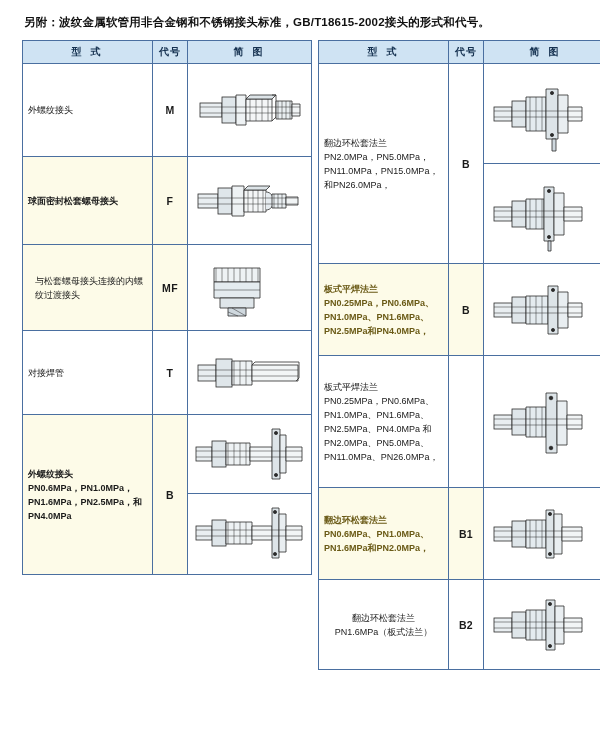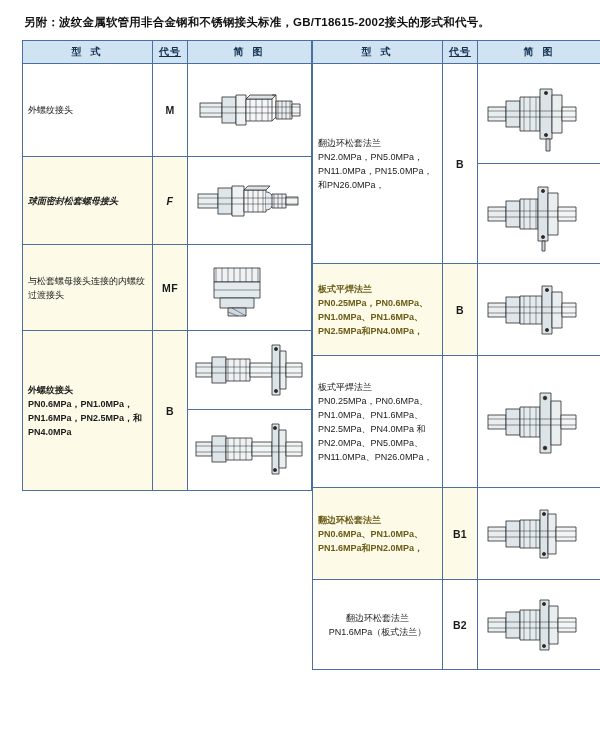--- a/index.html
+++ b/index.html
@@ -26,41 +26,42 @@
     font-weight: bold;
     letter-spacing: 0.2px;
     line-height: 16px;
     color: #111;
     margin: 0 0 10px 2px;
     white-space: nowrap;
   }
   .tables {
     display: flex;
     align-items: flex-start;
+    gap: 6px;
   }
   table.spec {
     border-collapse: collapse;
     table-layout: fixed;
     font-size: 9px;
   }
   table.spec td, table.spec th {
     border: 1px solid #4a6fa0;
     padding: 0;
     vertical-align: middle;
     text-align: center;
   }
   thead th {
     background: #cfe3f3;
     height: 22px;
     font-size: 10px;
     font-weight: bold;
     color: #14304f;
     letter-spacing: 3px;
   }
-  thead th.tight { letter-spacing: 1px; text-decoration: underline; }
+  thead th.tight { letter-spacing: 1px; }
   .cell-text {
     padding: 4px 5px;
     line-height: 14px;
     text-align: left;
     font-size: 9px;
   }
   .cell-text.center { text-align: center; }
   .code {
     font-size: 10.5px;
     font-weight: bold;
@@ -128,21 +129,21 @@
                   <path d="M98 23 h8 v12 h-8 z" fill="#f1f4f5"></path>
                   <path d="M6 26 h100 M6 32 h100" stroke-width="0.5"></path>
                   <path d="M56 18 v22 M62 18 v22 M68 18 v22 M74 18 v22" stroke-width="0.5"></path>
                   <path d="M84 20 v18 M88 20 v18 M92 20 v18 M96 20 v18" stroke-width="0.5"></path>
                 </g>
               </svg>
             </div>
           </td>
         </tr>
 
-        <tr style="height:88px;font-style:italic;">
+        <tr style="height:88px;">
           <td class="yellow">
             <div class="cell-text" style="font-weight:bold;">球面密封松套螺母接头</div>
           </td>
           <td class="yellow code">F</td>
           <td class="white">
             <div class="fig">
               <svg width="112" height="62" viewBox="0 0 112 62">
                 <g fill="none" stroke="#2b2b2b" stroke-width="0.8">
                   <rect x="4" y="24" width="20" height="14" fill="#e9eef1"></rect>
                   <rect x="24" y="18" width="14" height="26" fill="#dfe6ea"></rect>
@@ -157,40 +158,61 @@
                   <path d="M80 24 v14 M84 24 v14 M88 24 v14" stroke-width="0.5"></path>
                 </g>
               </svg>
             </div>
           </td>
         </tr>
 
 
         <tr style="height:86px;">
           <td class="yellow">
-            <div class="cell-text" style="white-space:pre-line;">与松套螺母接头连接的内螺纹过渡接头</div>
+            <div class="cell-text" style="white-space:pre-line;margin-left:7px;">与松套螺母接头连接的内螺纹过渡接头</div>
           </td>
           <td class="yellow code">MF</td>
           <td class="white">
             <div class="fig">
               <svg width="112" height="64" viewBox="0 0 112 64">
                 <g fill="none" stroke="#2b2b2b" stroke-width="0.8">
                   <path d="M20 12 h46 v14 h-46 z" fill="#eef2f4"></path>
                   <path d="M20 26 h46 v16 h-46 z" fill="#e4ebef"></path>
                   <path d="M26 42 h34 v10 h-34 z" fill="#dfe6ea"></path>
                   <path d="M34 52 h18 v8 h-18 z" fill="#cfd8de"></path>
                   <path d="M22 12 v14 M28 12 v14 M34 12 v14 M40 12 v14 M46 12 v14 M52 12 v14 M58 12 v14 M64 12 v14" stroke-width="0.5"></path>
                   <path d="M20 34 h46" stroke-width="0.5"></path>
                   <path d="M38 52 l14 8 M34 56 l10 4" stroke-width="0.5"></path>
                 </g>
               </svg>
             </div>
           </td>
         </tr>
 
+        <tr style="height:84px;">
+          <td class="white">
+            <div class="cell-text">对接焊管</div>
+          </td>
+          <td class="white code">T</td>
+          <td class="white">
+            <div class="fig">
+              <svg width="112" height="60" viewBox="0 0 112 60">
+                <g fill="none" stroke="#2b2b2b" stroke-width="0.8">
+                  <rect x="4" y="22" width="18" height="16" fill="#e9eef1"></rect>
+                  <rect x="22" y="16" width="16" height="28" fill="#dfe6ea"></rect>
+                  <path d="M38 18 h20 v24 h-20 z" fill="#eef2f4"></path>
+                  <path d="M58 22 h46 v16 h-46 z" fill="#f2f5f6"></path>
+                  <path d="M58 22 l3 -3 h44 v16 l-3 3"></path>
+                  <path d="M4 27 h100 M4 33 h100" stroke-width="0.5"></path>
+                  <path d="M40 18 v24 M46 18 v24 M52 18 v24" stroke-width="0.5"></path>
+                </g>
+              </svg>
+            </div>
+          </td>
+        </tr>
 
         <tr style="height:160px;">
           <td class="yellow">
             <div class="cell-text" style="white-space:pre-line;font-weight:bold;">外螺纹接头
 PN0.6MPa，PN1.0MPa，PN1.6MPa，PN2.5MPa，和PN4.0MPa</div>
           </td>
           <td class="yellow code">B</td>
           <td class="white" style="padding:0;">
             <div class="fig" style="border-bottom:1px solid #4a6fa0;padding:4px 0;">
               <svg width="112" height="68" viewBox="0 0 112 68">

